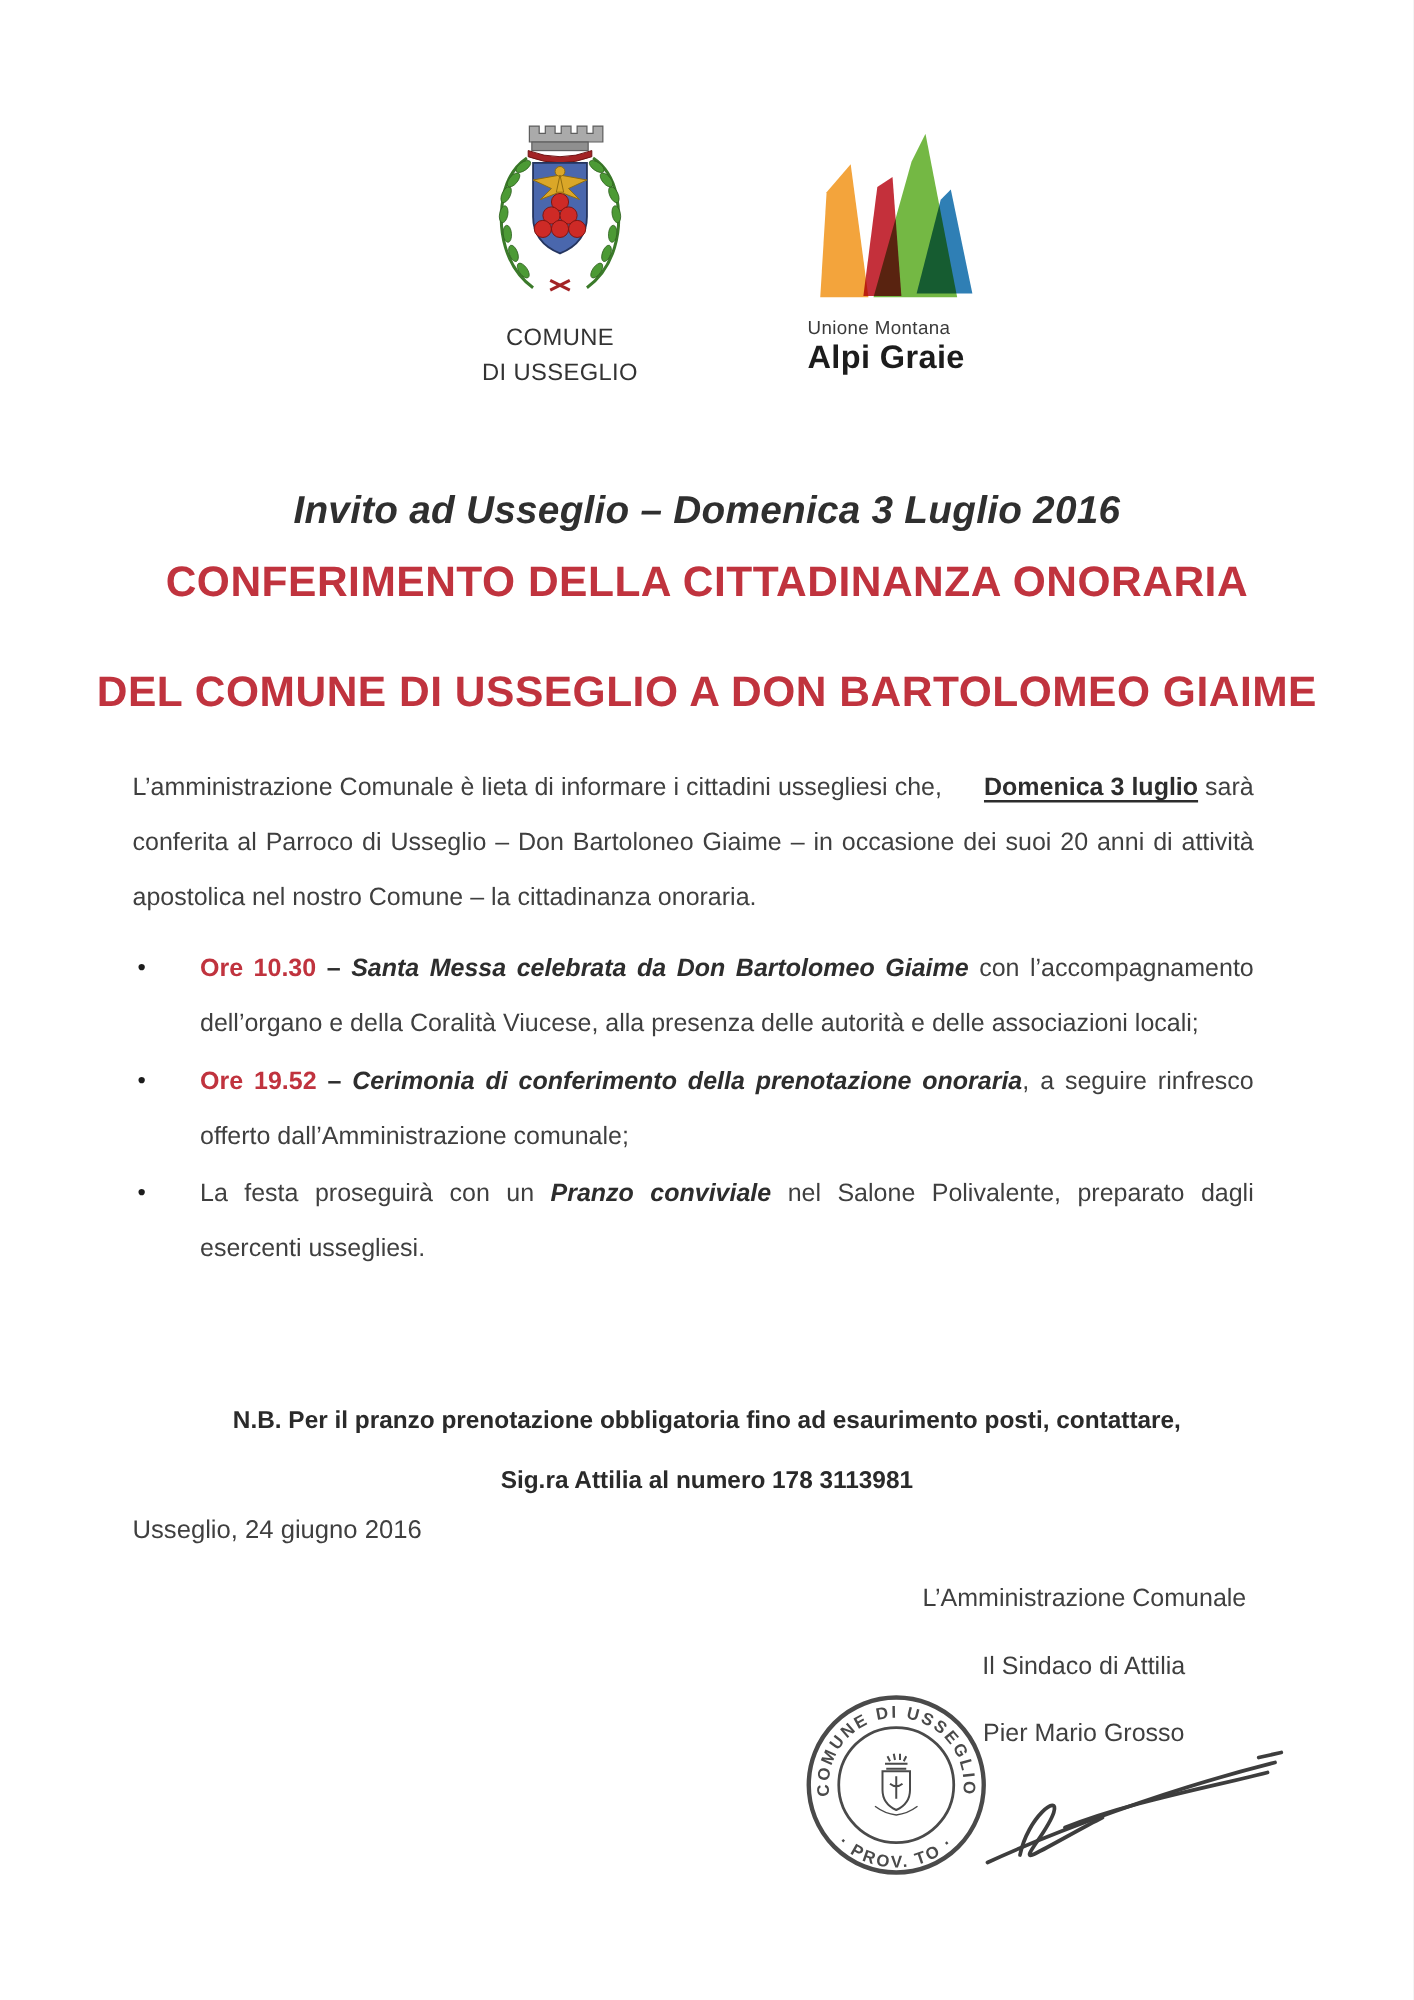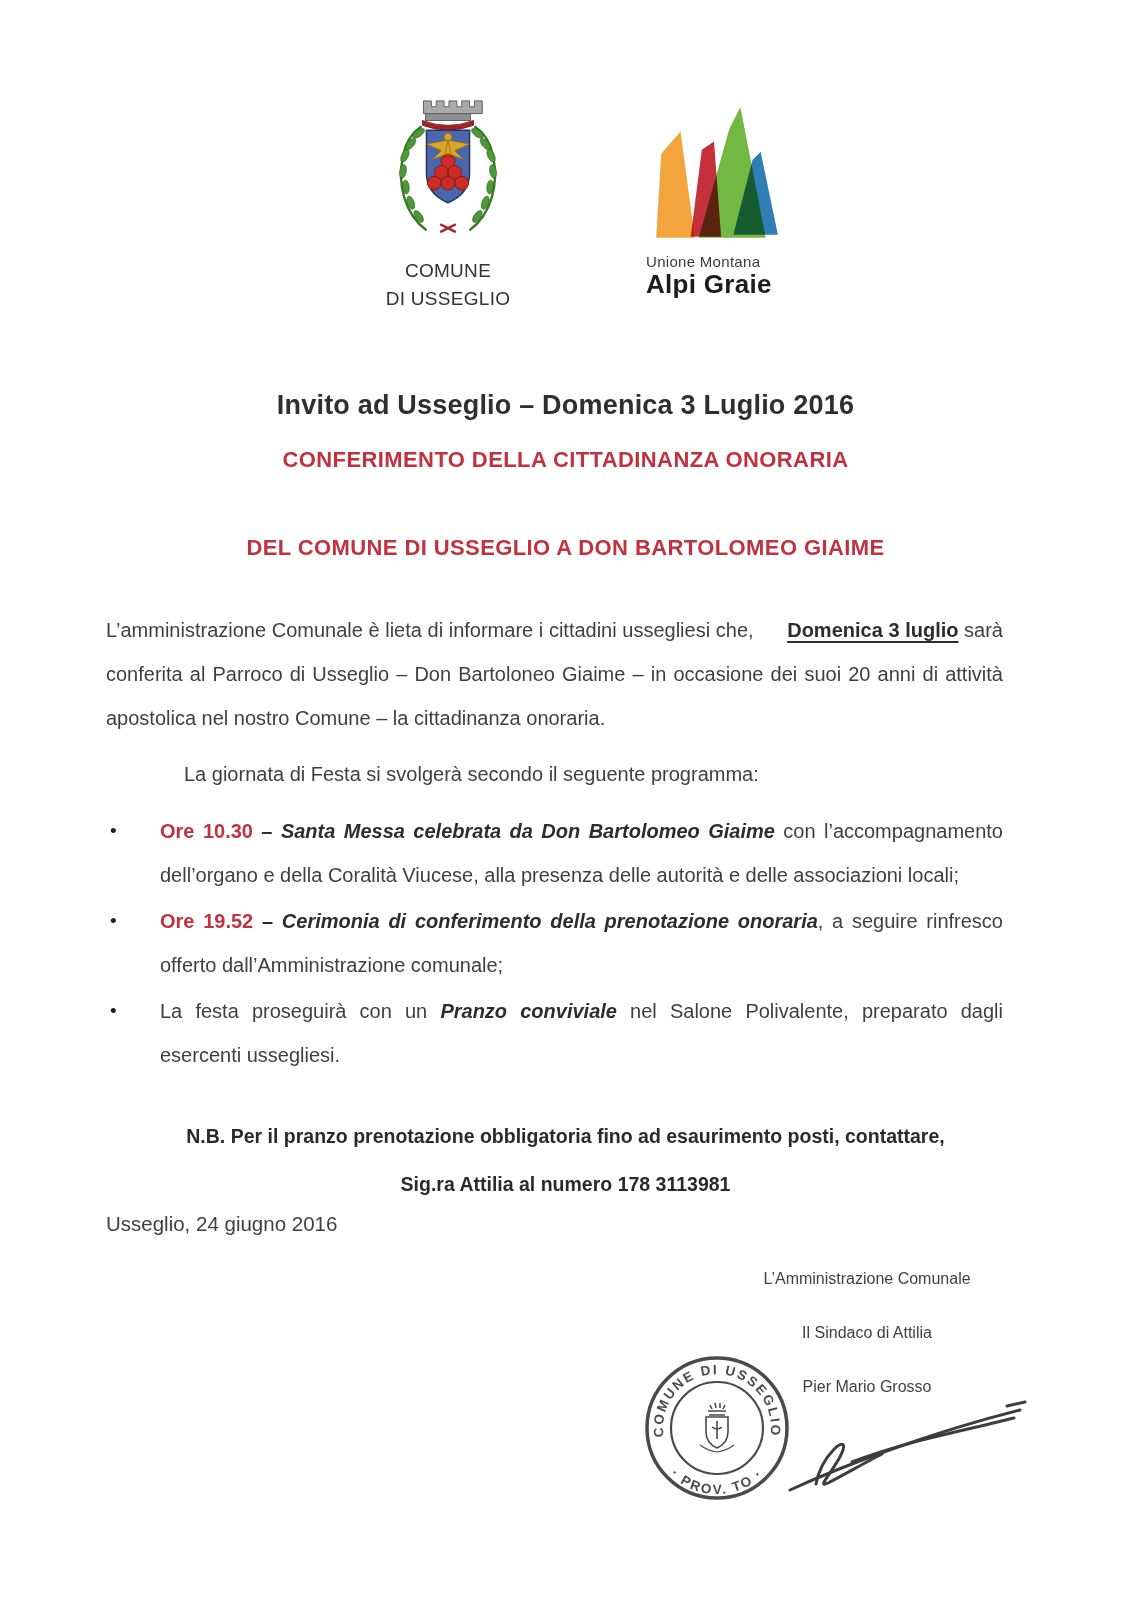--- a/index.html
+++ b/index.html
@@ -29,44 +29,44 @@
   .crest-block{left:368px;top:95px;width:160px;text-align:center;}
   .crest-block svg{display:block;margin:0 auto;}
   .crest-caption{margin-top:20px;font-size:19px;line-height:28px;color:#333333;letter-spacing:0.3px;}
   .alpi-block{left:646px;top:103px;width:210px;text-align:left;}
   .alpi-caption1{margin-top:2px;font-size:15px;color:#3a3a3a;letter-spacing:0.3px;}
   .alpi-caption2{font-size:26px;font-weight:700;color:#1c1c1c;letter-spacing:0.3px;line-height:28px;}
   .mountain{mix-blend-mode:multiply;}
 
   
   .title-line{left:0;width:100%;text-align:center;}
-  .title-invite{top:390px;font-size:27px;font-weight:700;color:#2f2f2f;letter-spacing:0.2px;}
+  .title-invite{top:390px;font-size:31px;font-weight:700;font-style:italic;color:#2f2f2f;letter-spacing:0.2px;}
   .title-red1{top:447px;}
   .title-red2{top:499px;margin-top:36px;}
-  .title-red1,.title-red2{font-size:22px;font-weight:700;color:var(--title-red);letter-spacing:0.4px;}
+  .title-red1,.title-red2{font-size:34px;font-weight:700;color:var(--title-red);letter-spacing:0.4px;}
 
   
   .body-col{left:106px;top:608px;width:897px;font-size:20px;line-height:44px;text-align:justify;}
   .intro{margin-top:12px;text-indent:78px;text-align:left;}
   ul.program{list-style:none;margin-top:13px;}
   ul.program li{position:relative;padding-left:54px;margin-bottom:2px;}
   ul.program li .bullet-dot{
     position:absolute;left:4px;top:0;
     font-size:19px;color:#1c1c1c;
   }
   .time{color:var(--title-red);font-weight:700;}
   .b-dash{font-weight:700;color:var(--dark-ink);}
   .bi{font-weight:700;font-style:italic;color:var(--dark-ink);}
   .u-bold{font-weight:700;color:var(--dark-ink);text-decoration:underline;text-decoration-thickness:2px;text-underline-offset:4px;margin-left:28px;}
 
   .nb-block{left:0;top:1112px;width:100%;text-align:center;font-weight:700;font-size:19.5px;line-height:48px;color:#2a2a2a;}
   .date-line{left:106px;top:1212px;font-size:20.5px;color:var(--body-ink);}
 
   
-  .footer-right{left:738px;top:1268px;width:258px;text-align:center;font-size:16px;color:var(--body-ink);}
+  .footer-right{left:738px;top:1268px;width:258px;text-align:center;font-size:20px;color:var(--body-ink);}
   .footer-right p{line-height:22px;margin-bottom:32px;white-space:nowrap;}
   .stamp{left:642px;top:1353px;width:150px;height:150px;}
   .signature{left:782px;top:1392px;width:250px;height:105px;}
 </style>
 </head>
 <body>
 
 <div class="page">
 
   <div class="abs crest-block">
@@ -135,21 +135,20 @@
     <div class="alpi-caption2">Alpi Graie</div>
   </div>
 
   <div class="abs title-line title-invite">Invito ad Usseglio – Domenica 3 Luglio 2016</div>
   <div class="abs title-line title-red1">CONFERIMENTO DELLA CITTADINANZA ONORARIA</div>
   <div class="abs title-line title-red2">DEL COMUNE DI USSEGLIO A DON BARTOLOMEO GIAIME</div>
 
   <div class="abs body-col">
     <p><span>L’amministrazione Comunale è lieta di informare i cittadini ussegliesi che, </span><span class="u-bold">Domenica 3 luglio</span><span> sarà conferita al Parroco di Usseglio – Don Bartoloneo Giaime – in occasione dei suoi 20 anni di attività apostolica nel nostro Comune – la cittadinanza onoraria.</span></p>
 
-    <p class="intro">La giornata di Festa si svolgerà secondo il seguente programma:</p>
 
     <ul class="program">
       <li>
         <span class="bullet-dot">•</span><span class="time">Ore 10.30</span><span class="b-dash"> – </span><span class="bi">Santa Messa celebrata da Don Bartolomeo Giaime</span><span> con l’accompagnamento dell’organo e della Coralità Viucese, alla presenza delle autorità e delle associazioni locali;</span>
       </li>
       <li>
         <span class="bullet-dot">•</span><span class="time">Ore 19.52</span><span class="b-dash"> – </span><span class="bi">Cerimonia di conferimento della prenotazione onoraria</span><span>, a seguire rinfresco offerto dall’Amministrazione comunale;</span>
       </li>
       <li>
         <span class="bullet-dot">•</span><span>La festa proseguirà con un </span><span class="bi">Pranzo conviviale</span><span> nel Salone Polivalente, preparato dagli esercenti ussegliesi.</span>

